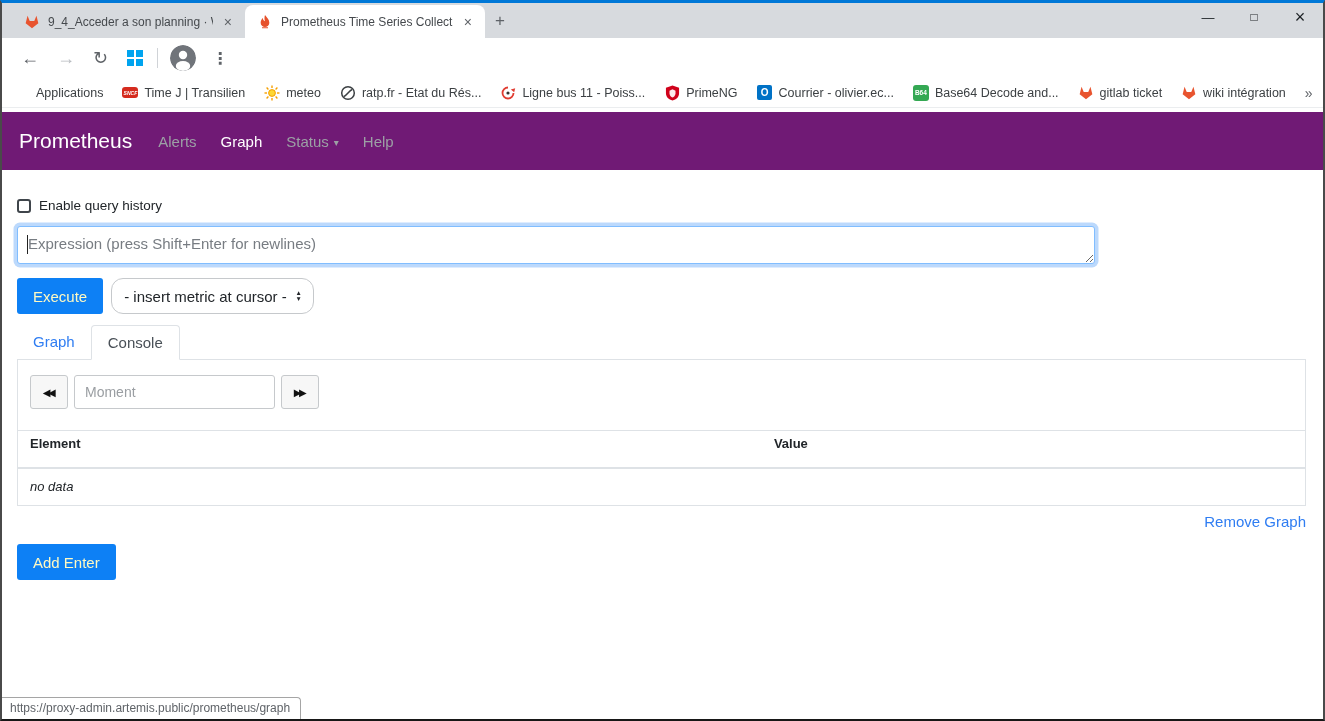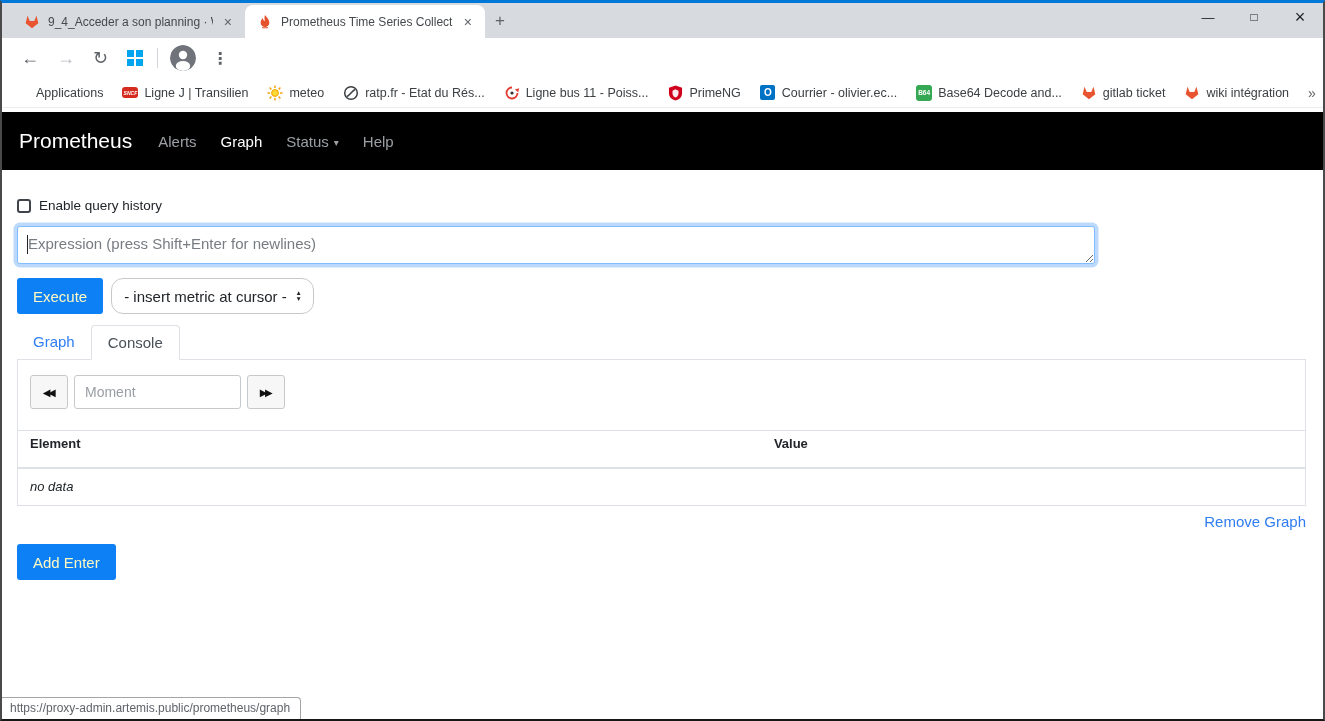--- a/index.html
+++ b/index.html
@@ -52,21 +52,21 @@
   .sncf-chip { width:16px; height:11px; background:#d52b1e; border-radius:3px; color:#fff; font-size:5px;
     font-weight:bold; font-style:italic; display:flex; align-items:center; justify-content:center; }
   .b64-chip { width:16px; height:16px; background:#34a853; border-radius:3px; color:#fff; font-size:6.5px;
     font-weight:bold; display:flex; align-items:center; justify-content:center; }
   .outlook-chip { width:15px; height:15px; background:#0072c6; border-radius:2px; color:#fff; font-size:10px;
     font-weight:bold; display:flex; align-items:center; justify-content:center; }
   .bm-overflow { margin-left:auto; font-size:14px; color:#5f6368; }
   .gap-strip { height:4px; background:#fff; }
 
   
-  .pnavbar { height:58px; background:#000000; display:flex; align-items:center; padding:0 17px;text-align:center; }
+  .pnavbar { height:58px; background:#701a75; display:flex; align-items:center; padding:0 17px;text-align:center; }
   .brand { color:#fff; font-size:21px; margin-right:26px; }
   .pnav-item { color:#9ca0a5; font-size:15px; margin-right:24px; display:flex; align-items:center; gap:5px; }
   .pnav-item.active { color:#fff; }
   .pnav-caret { font-size:10px; position:relative; top:1px; }
 
   
   .content { padding:28px 17px 0 15px; position:relative; }
   .history-row { display:flex; align-items:center; gap:8px; }
   .checkbox { width:14px; height:14px; border:2px solid #3f454b; border-radius:3px; background:#fff; flex:0 0 auto; }
   .history-label { font-size:13.5px; color:#212529; }
@@ -88,21 +88,21 @@
   .rtabs { margin-top:11px; display:flex; position:relative; z-index:2; }
   .rtab-link { padding:8px 16px; font-size:15px; color:#2f7df2; }
   .rtab-active { padding:8px 16px; font-size:15px; color:#495057; background:#fff;
     border:1px solid #dee2e6; border-bottom:1px solid #fff; border-radius:4px 4px 0 0; margin-bottom:-1px; }
 
   .panel { border:1px solid #dee2e6; background:#fff; position:relative; z-index:1; }
   .moment-row { display:flex; gap:6px; padding:15px 12px 0 12px; }
   .step-btn { width:38px; height:34px; background:#f7f7f7; border:1px solid #c6c9cc; border-radius:3px;
     display:flex; align-items:center; justify-content:center; font-size:10px; letter-spacing:-2.5px;
     color:#111; padding-right:2px; }
-  .moment-input { width:167px; height:34px; border:1px solid #c6c9cc; border-radius:3px; padding:0 10px;
+  .moment-input { width:201px; height:34px; border:1px solid #c6c9cc; border-radius:3px; padding:0 10px;
     font-size:14px; font-family:inherit; color:#212529; }
   .moment-input::placeholder { color:#9a9ea2; }
 
   .result-table { width:100%; border-collapse:collapse; margin-top:21px; }
   .result-table th { text-align:left; font-size:13px; color:#212529; padding:5px 12px 16px;
     border-top:1px solid #dee2e6; border-bottom:2px solid #dee2e6; }
   .result-table th.col-element { width:57.8%; }
   .result-table td { font-size:13px; color:#212529; font-style:italic; padding:10px 12px 11px; }
 
   .remove-row { text-align:right; margin-top:7px; }
@@ -179,21 +179,21 @@
         <i style="background:#fbbc04"></i>
           <i style="background:#34a853"></i>
           <i style="background:#ea4335"></i>
       </span>
       <span>Applications</span>
     </span>
     <span class="bm">
       <span class="bm-ico">
           <span class="sncf-chip">SNCF</span>
         </span>
-      <span>Ligne J | Transilien</span>
+      <span>Time J | Transilien</span>
     </span>
     <span class="bm">
       <span class="bm-ico">
         <svg width="16" height="16" viewBox="0 0 16 16">
             <g stroke="#f59f00" stroke-width="1.4">
               <line x1="8" y1="0.5" x2="8" y2="3"></line>
               <line x1="8" y1="13" x2="8" y2="15.5"></line>
               <line x1="0.5" y1="8" x2="3" y2="8"></line>
               <line x1="13" y1="8" x2="15.5" y2="8"></line>
               <line x1="2.6" y1="2.6" x2="4.4" y2="4.4"></line>

